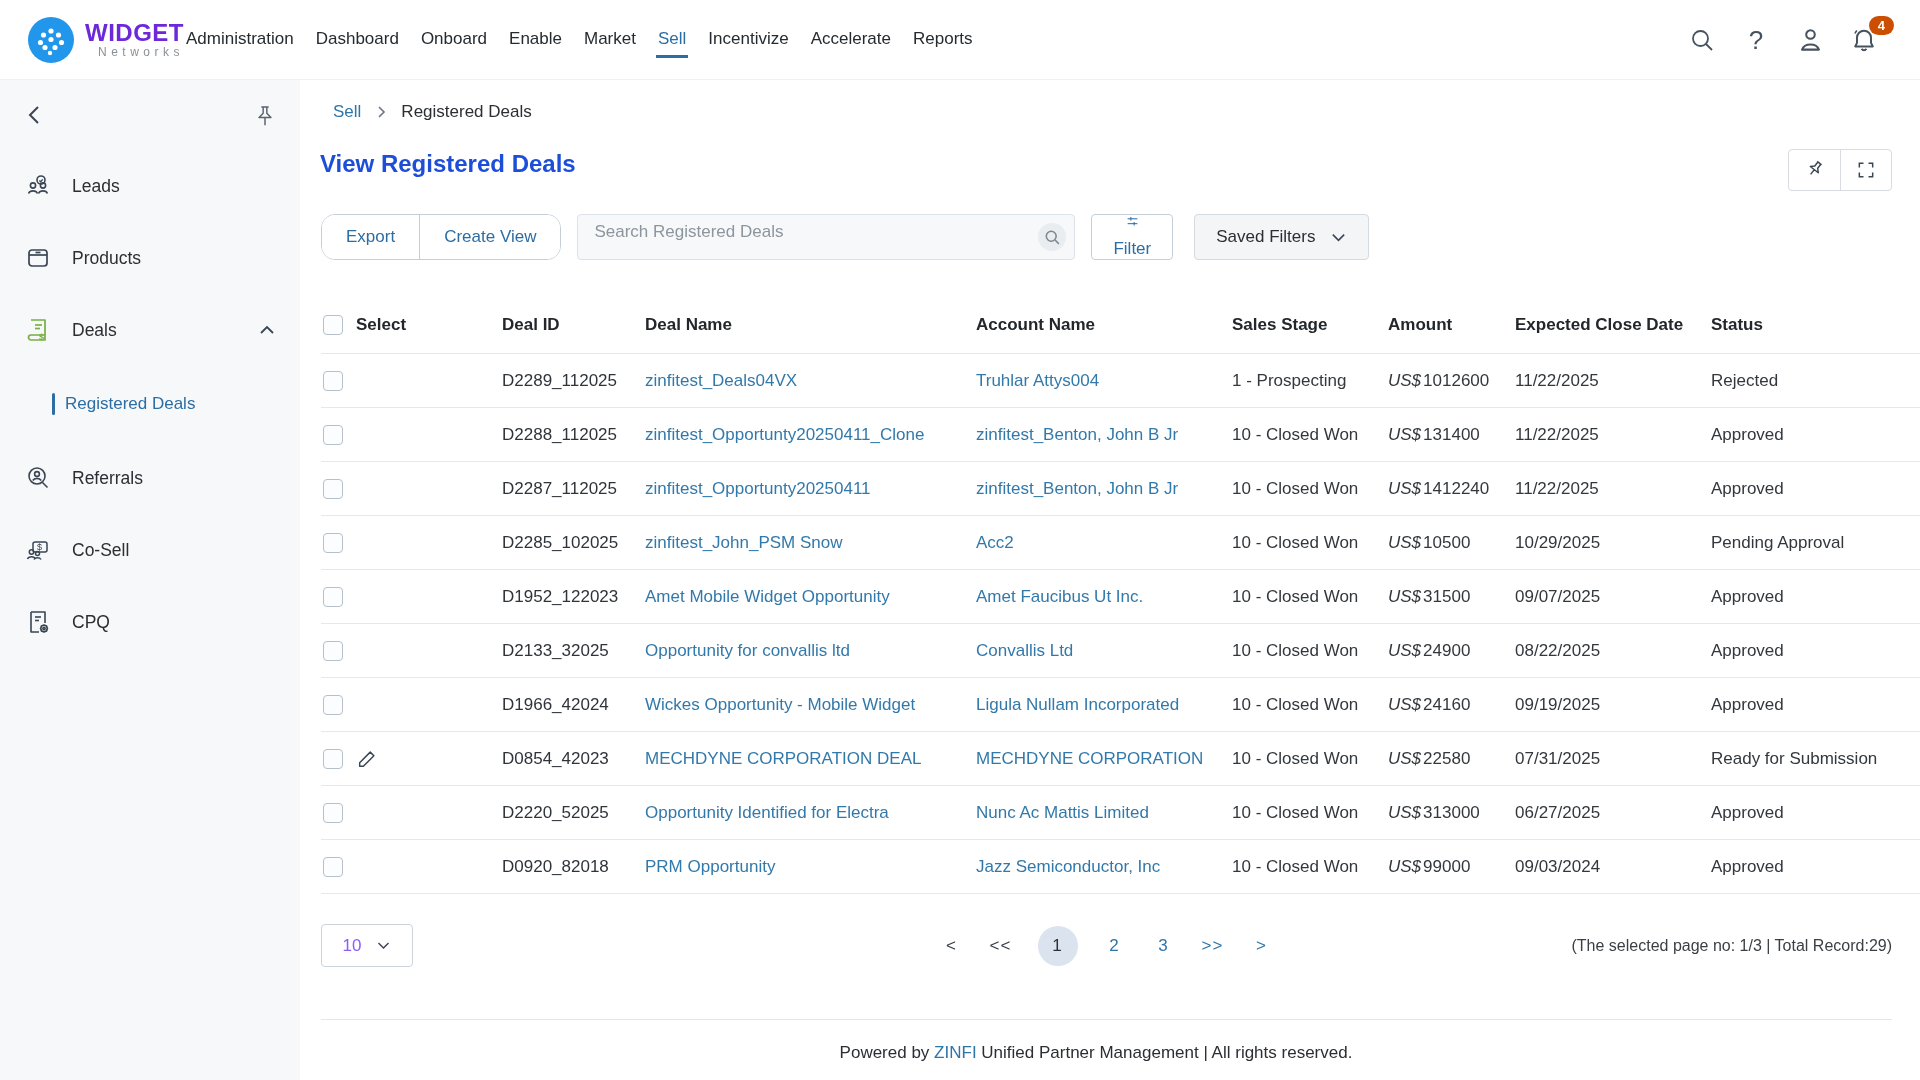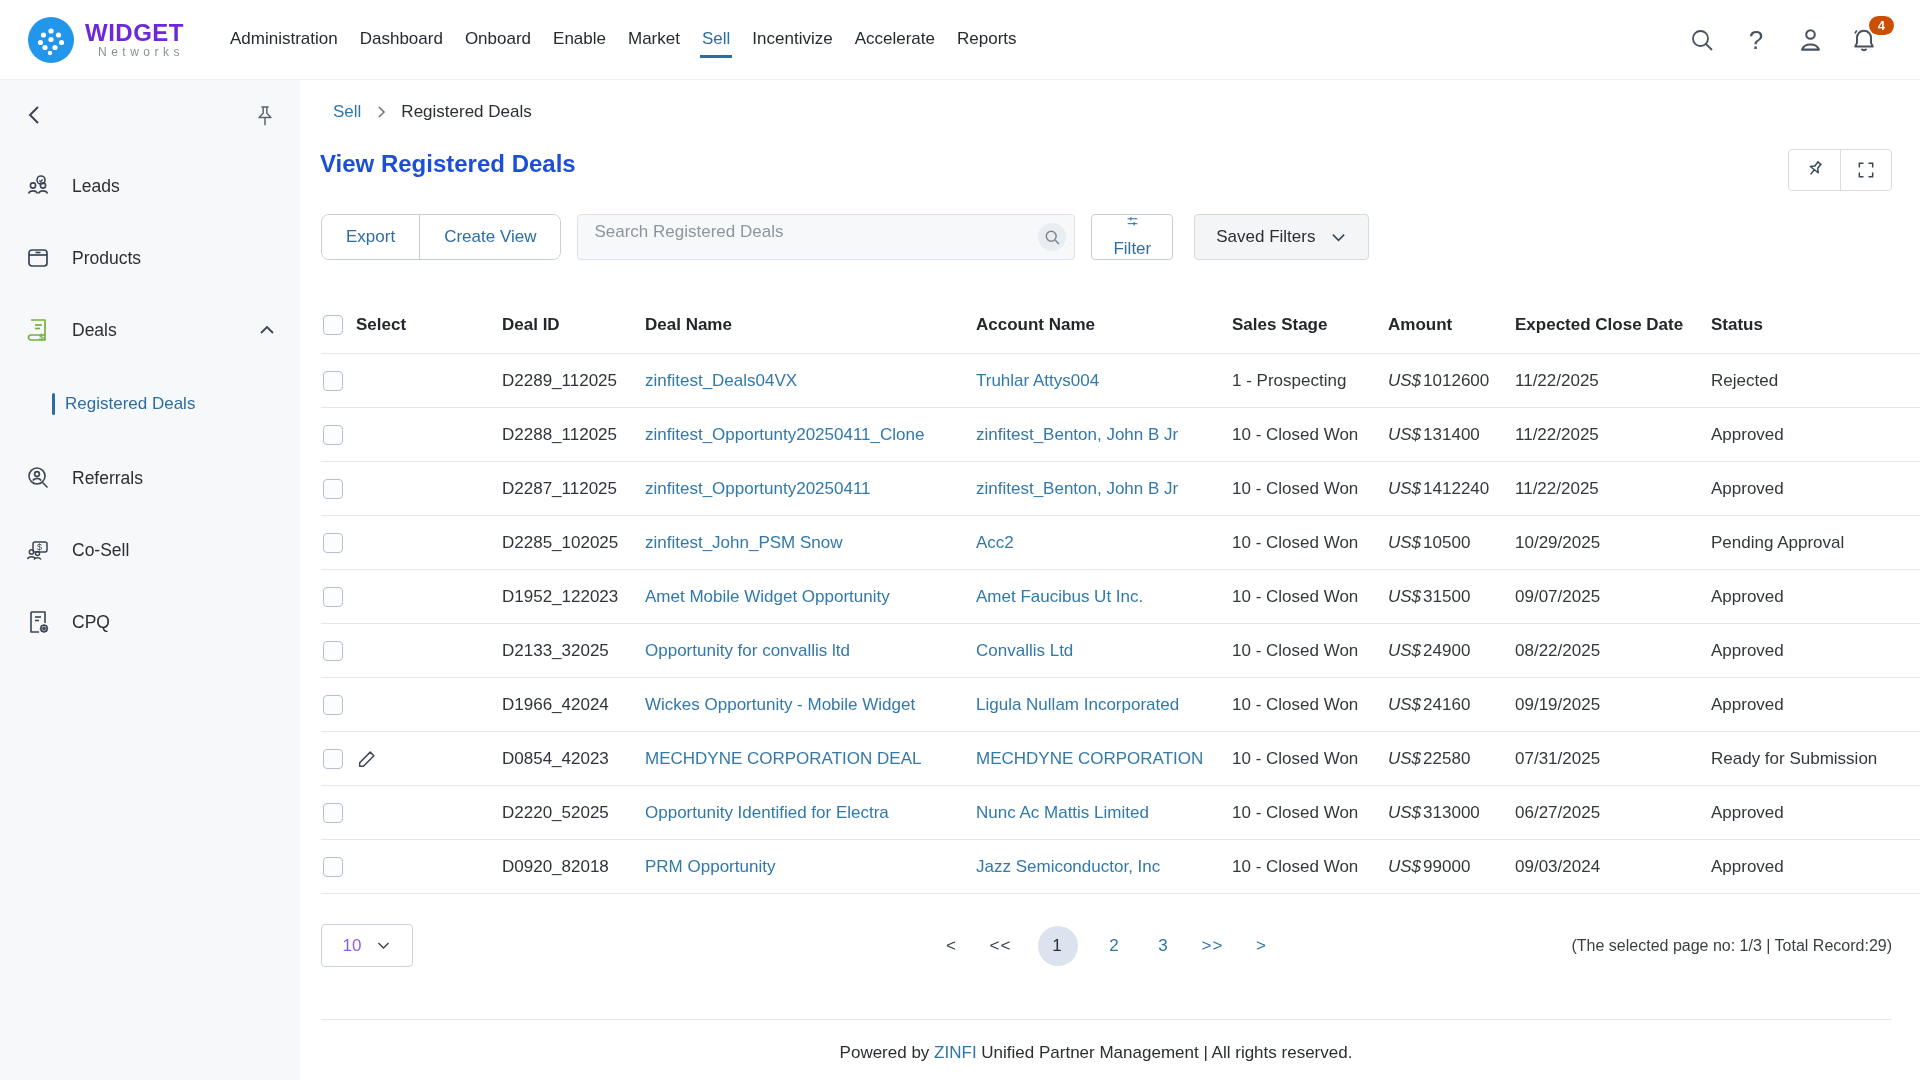--- a/index.html
+++ b/index.html
@@ -12,21 +12,21 @@
 
   
   .topbar {
     position:absolute; top:0; left:0; right:0; height:80px;
     background:#fff; border-bottom:1px solid #f0f1f3;
     display:flex; align-items:center; padding:0 28px;
   }
   .brand { display:flex; align-items:center; gap:11px; }
   .brand-text .brand-name { font-size:24px; font-weight:700; letter-spacing:.5px; color:#6d28d9; line-height:1.05; }
   .brand-text .brand-sub  { font-size:12px; color:#8a9097; letter-spacing:4.5px;text-align:right; }
-  .topnav { display:flex; align-items:center; gap:18px; margin-left:44px; font-size:17px; }
+  .topnav { display:flex; align-items:center; gap:18px; font-size:17px; }
   .topnav .nav-item { color:#262b30; padding:8px 2px 6px; cursor:pointer; border-bottom:3px solid transparent; }
   .topnav .nav-item.active { color:#2c6da4; font-weight:500; border-bottom-color:#2c6da4; }
   .top-icons { margin-left:auto; display:flex; align-items:center; gap:26px; padding-right:14px; }
   .top-icon { position:relative; width:28px; height:28px; display:flex; align-items:center; justify-content:center; cursor:pointer; }
   .help-glyph { font-size:26px; color:#46525e; font-weight:400; line-height:1; }
   .badge {
     position:absolute; top:-10px; right:-16px; background:#cb4e01; color:#fff;
     font-size:13px; font-weight:700; border-radius:11px; padding:3px 9px; line-height:1;
   }
 
@@ -49,21 +49,21 @@
   .page-title { position:absolute; left:20px; top:70px; font-size:24px; font-weight:700; color:#1d4ed8; }
   .panel-actions {
     position:absolute; right:28px; top:69px; height:42px; width:104px;
     border:1px solid #d8dce1; border-radius:4px; background:#fff; display:flex;
   }
   .panel-actions .pa-btn { flex:1; display:flex; align-items:center; justify-content:center; cursor:pointer; }
   .panel-actions .pa-btn + .pa-btn { border-left:1px solid #d8dce1; }
 
   
   .toolbar { position:absolute; left:21px; right:28px; top:134px; height:46px; display:flex; gap:16px; }
-  .btn-group { display:flex; border:1px solid #c6cfd8; border-radius:8px; overflow:hidden; background:#fff; }
+  .btn-group { display:flex; border:1px solid #c6cfd8; border-radius:14px; overflow:hidden; background:#fff; }
   .btn-group .tb-btn {
     border:none; background:#fff; color:#2c6da4; font-size:17px; padding:0 24px;
     font-family:inherit; cursor:pointer;
   }
   .btn-group .tb-btn + .tb-btn { border-left:1px solid #c6cfd8; }
   .search-wrap { position:relative; width:498px; }
   .search-input {
     width:100%; height:46px; background:#f6f8fa; border:1px solid #dde2e8; border-radius:4px;
     padding:0 52px 10px 16px; font-size:17px; font-family:inherit; color:#2b2f33;
   }

